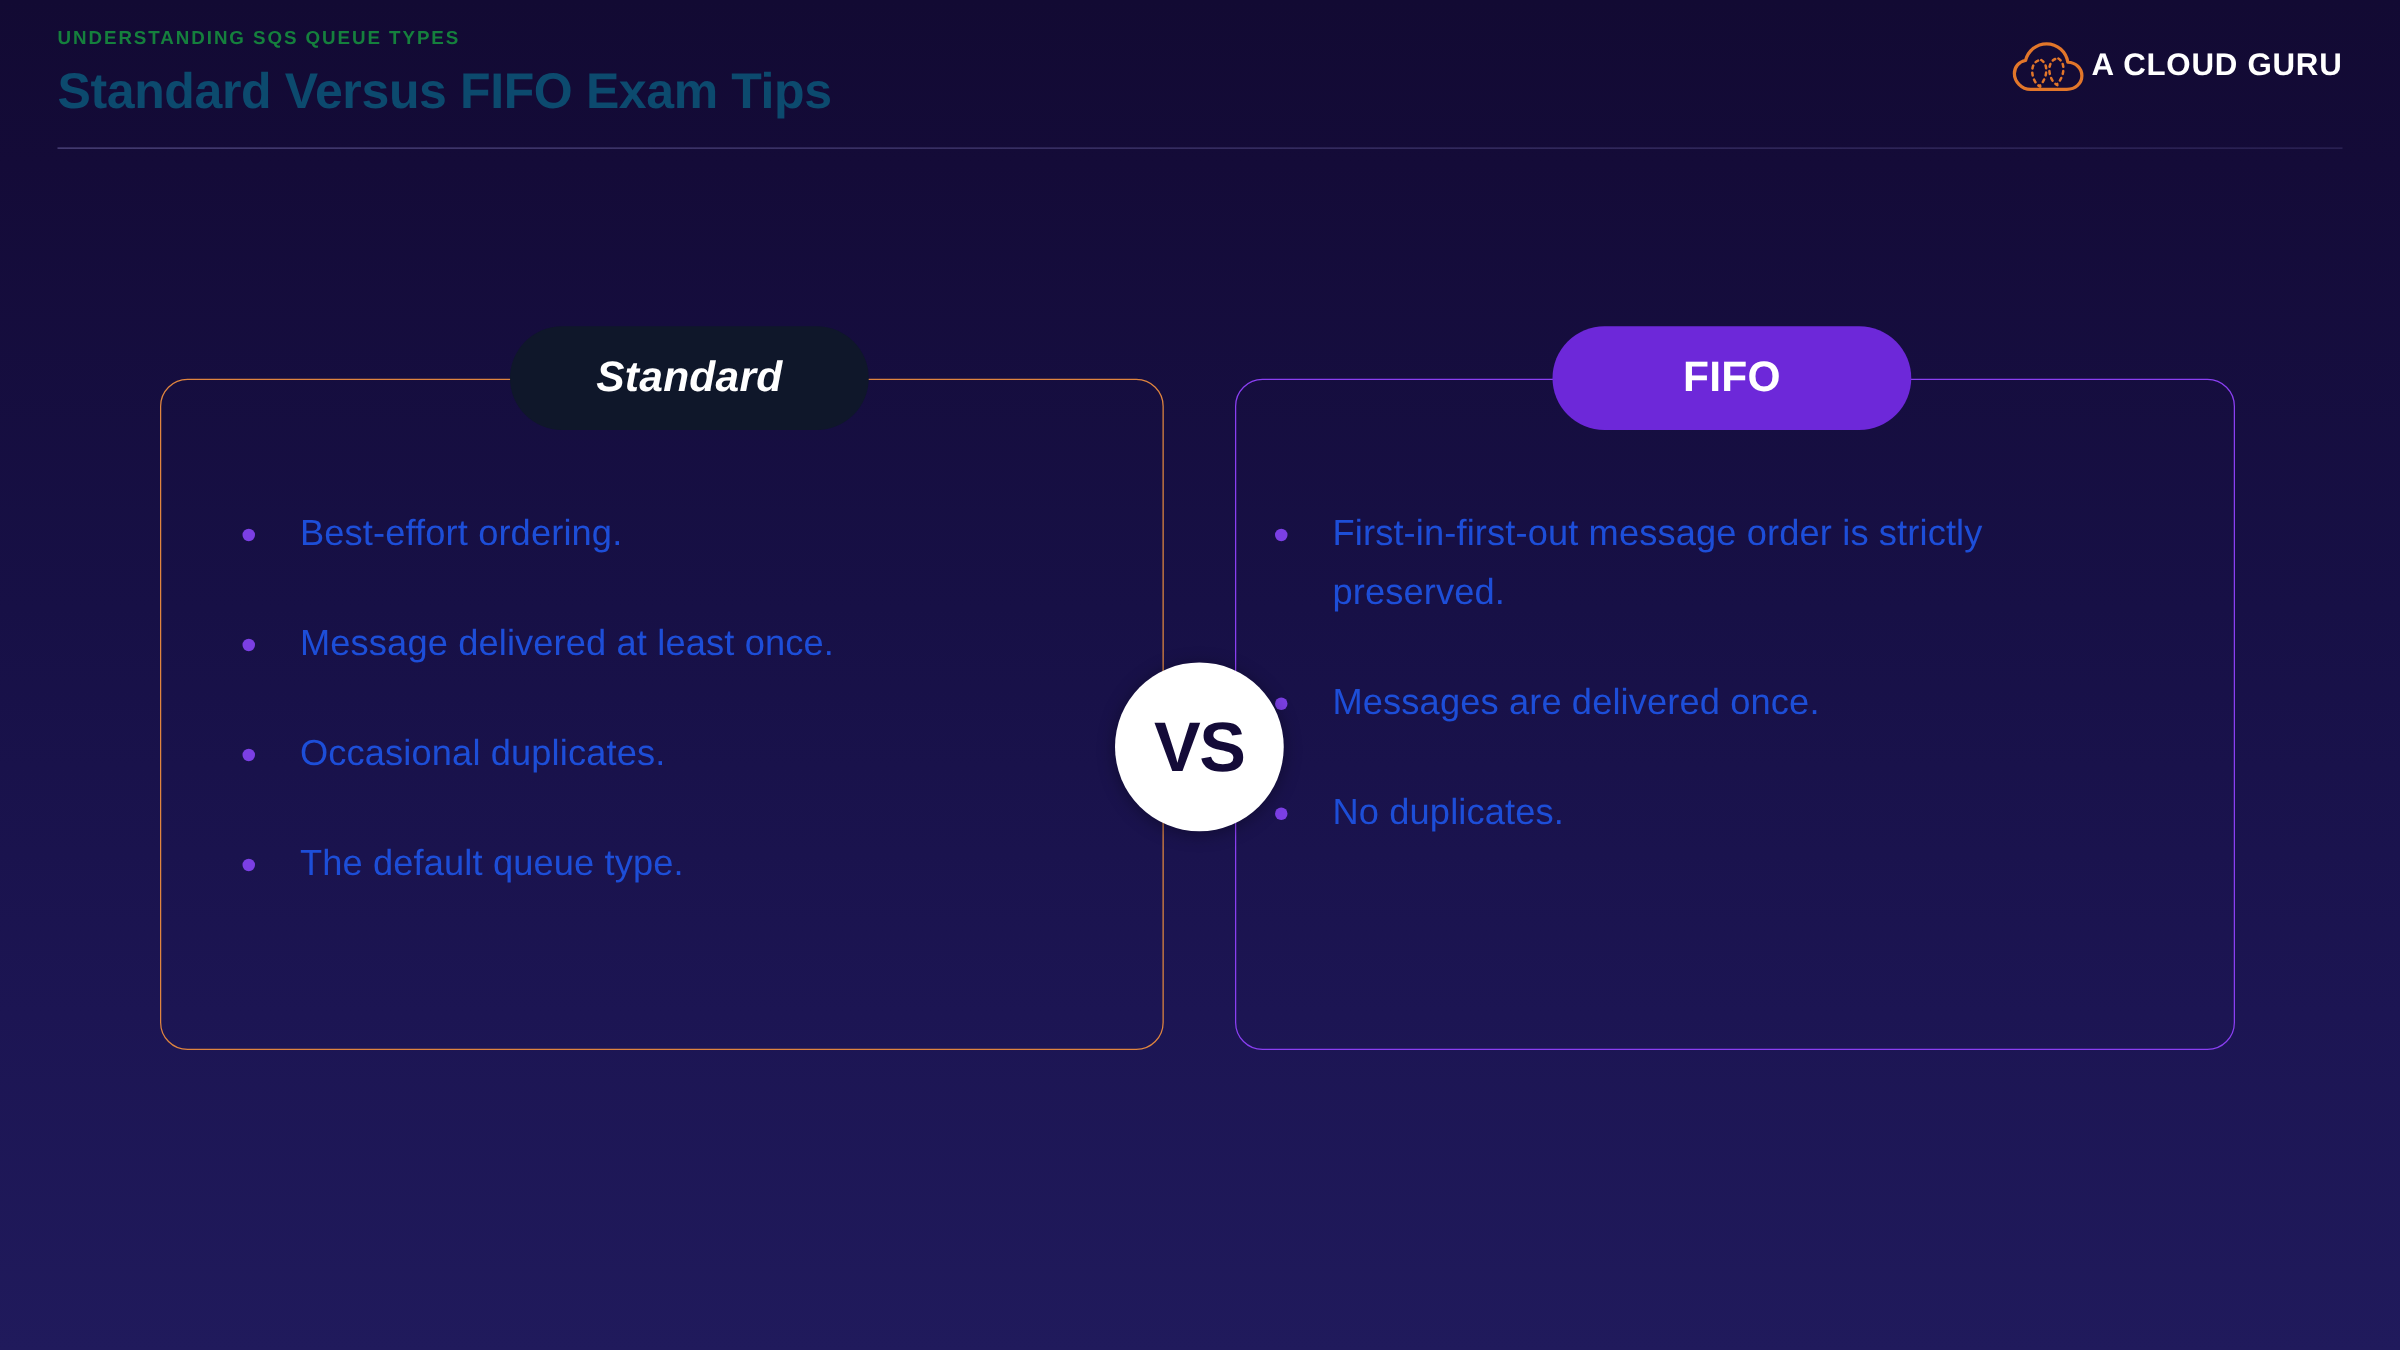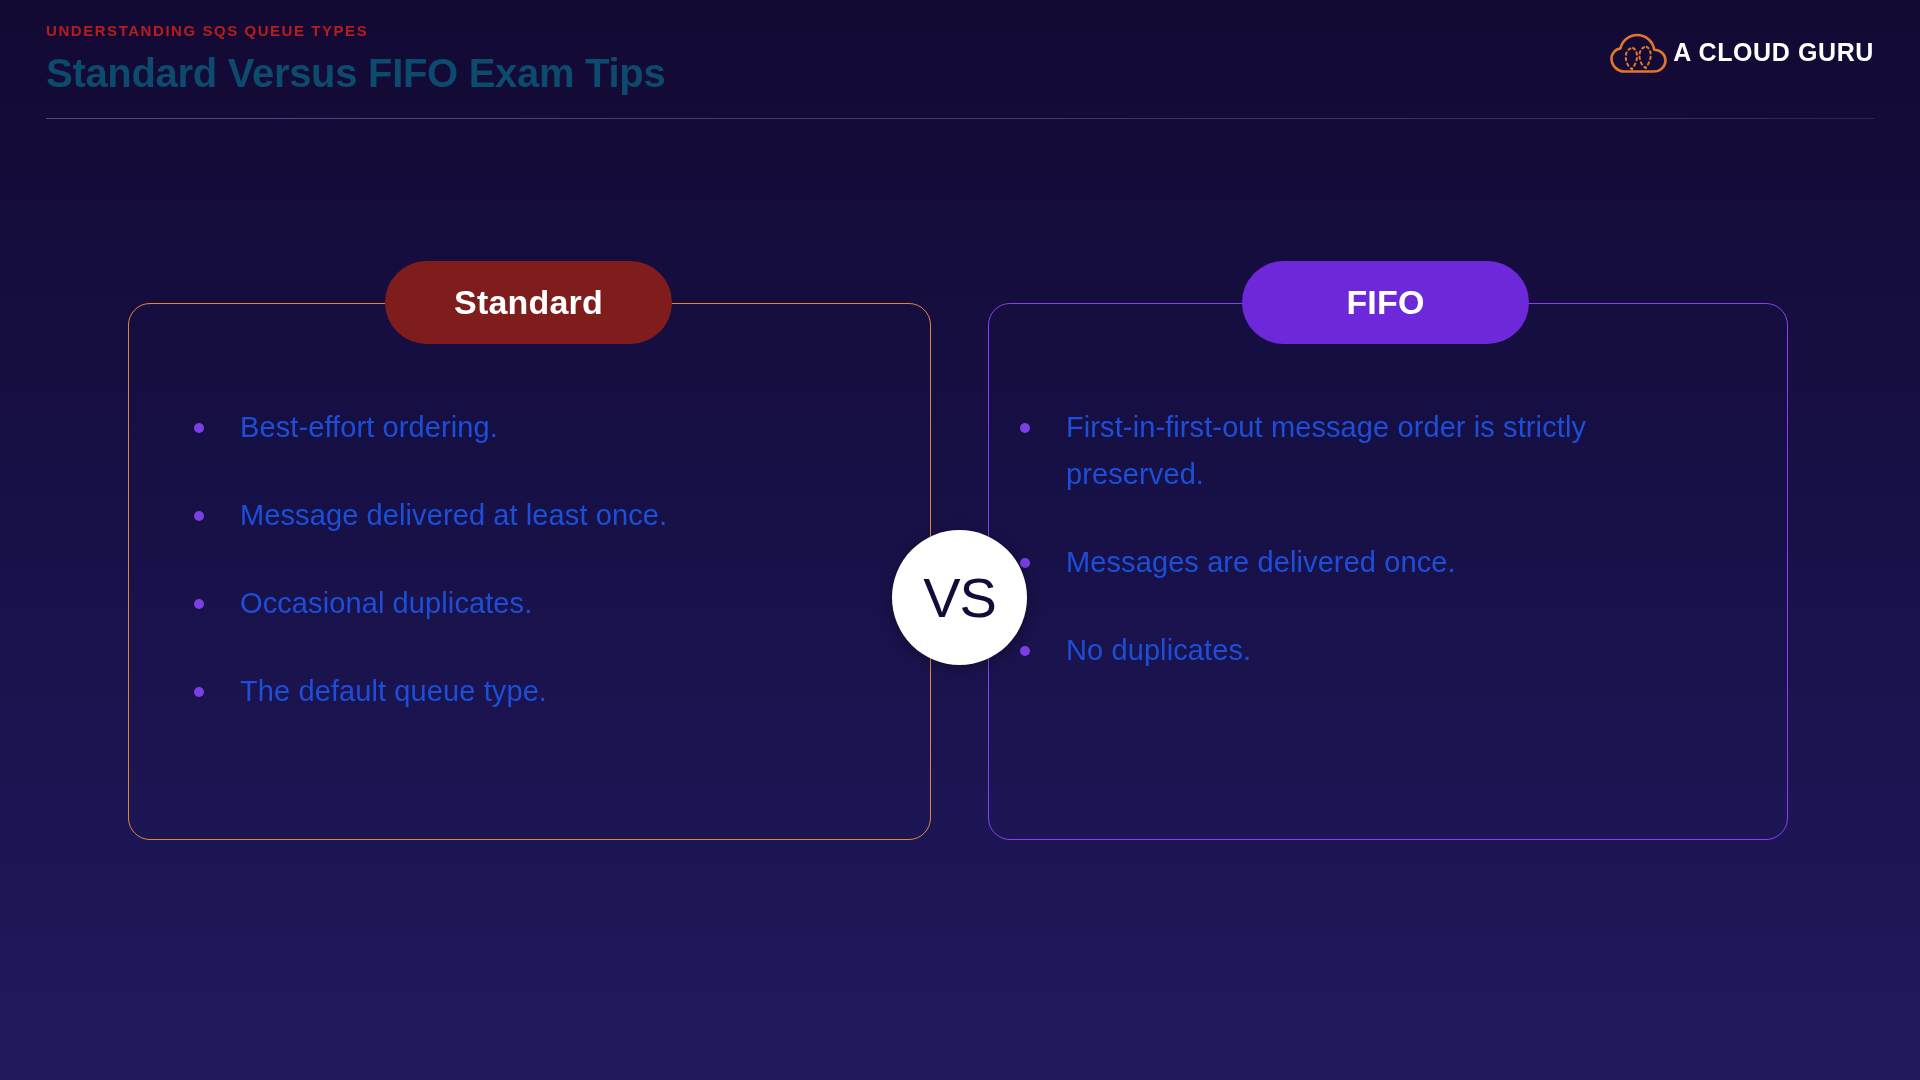--- a/index.html
+++ b/index.html
@@ -28,21 +28,21 @@
     left:0; top:0;
     width:1920px;
     height:120px;
     padding:22px 46px 0 46px;
   }
 
   .eyebrow {
     font-size:15px;
     font-weight:bold;
     letter-spacing:1.55px;
-    color:#b91c1c;
+    color:#15803d;
     text-transform:uppercase;
     line-height:18px;
   }
 
   .page-title {
     margin-top:9px;
     font-size:40px;
     font-weight:bold;
     letter-spacing:-0.3px;
     color:#0c4a6e;
@@ -118,23 +118,24 @@
     align-items:center;
     justify-content:center;
     font-size:34px;
     font-weight:bold;
     color:#ffffff;
     letter-spacing:0.2px;
     z-index:4;
   }
 
   .pill-standard {
-    left:385px;
+    left:408px;
     width:287px;
-    background:#7f1d1d;
+    background:#0f172a;
+    font-style:italic;
   }
 
   .pill-fifo {
     left:1242px;
     width:287px;
     background:#6d28d9;
   }
 
   
   .bullets {
@@ -179,21 +180,21 @@
     background:#ffffff;
     display:flex;
     align-items:center;
     justify-content:center;
     z-index:6;
     box-shadow:0 2px 14px rgba(0,0,0,.34);
   }
 
   .vs-text {
     font-size:56px;
-    font-weight:normal;
+    font-weight:bold;
     color:#140b38;
     letter-spacing:-1px;
     line-height:56px;
   }
 </style>
 </head>
 <body>
 
 <div class="header">
   <div class="eyebrow">UNDERSTANDING SQS QUEUE TYPES</div>

